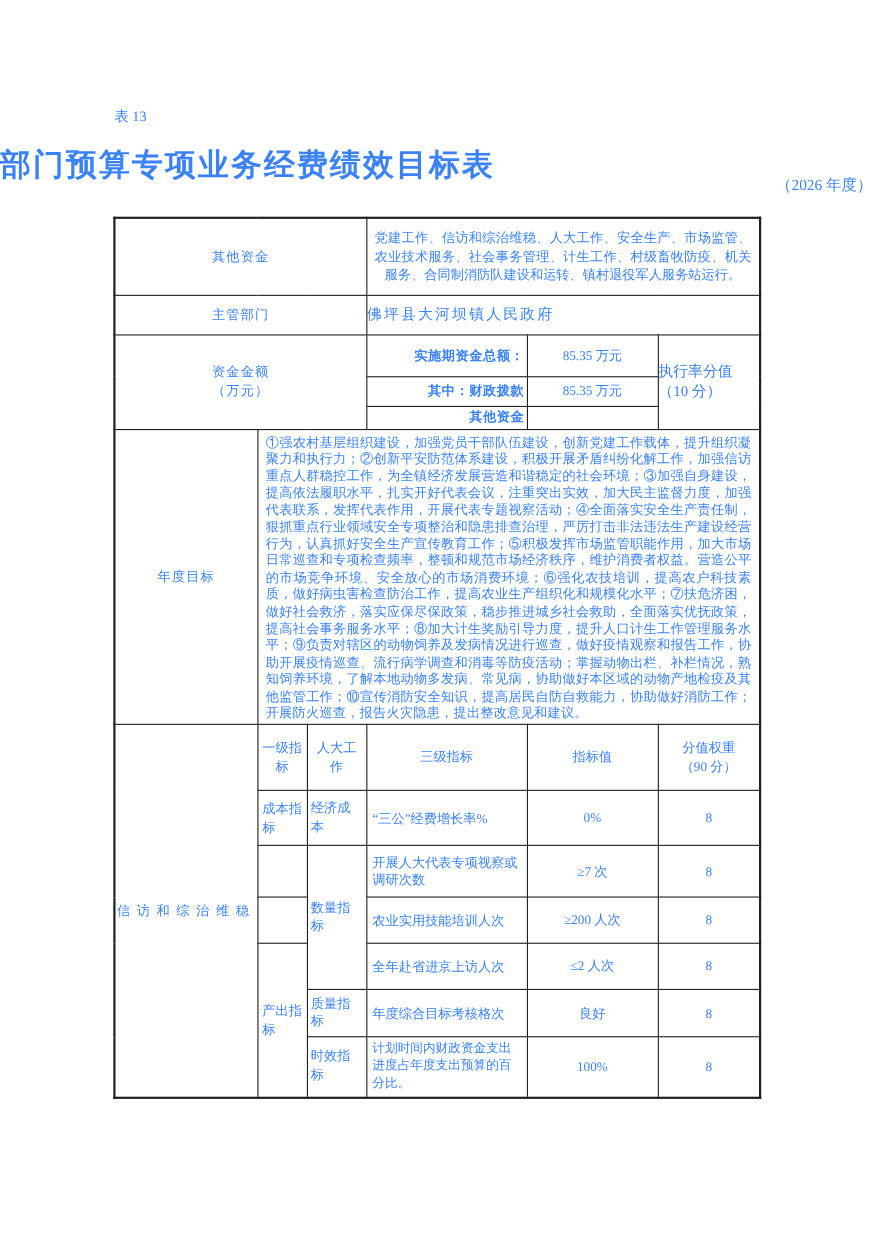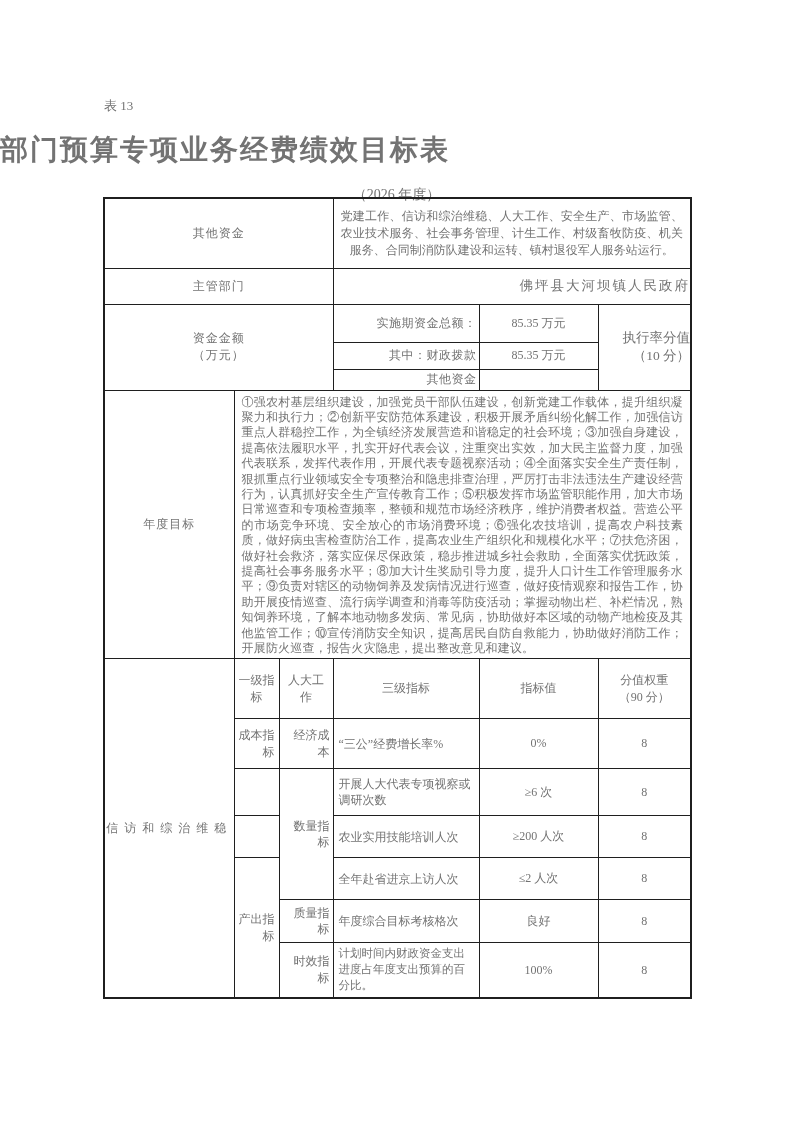--- a/index.html
+++ b/index.html
@@ -2,21 +2,21 @@
 <html><head>
 <meta charset="utf-8">
 <style>
   * { margin: 0; padding: 0; box-sizing: border-box; }
   html, body { background: #ffffff; }
   .page {
     position: relative;
     width: 793px;
     height: 1122px;
     background: #ffffff;
-    color: #737373;
+    color: #3b82f6;
     font-family: "Liberation Serif", "DejaVu Serif", serif;
     overflow: hidden;
   }
   .table-label {
     position: absolute;
     left: 104px;
     top: 97px;
     font-size: 13px;
   }
   .doc-title {
@@ -25,23 +25,23 @@
     top: 131px;
     width: 100%;
     font-family: "Liberation Sans", "DejaVu Sans", sans-serif;
     font-weight: bold;
     font-size: 28px;
     letter-spacing: 2px;
   }
   .doc-subtitle {
     position: absolute;
     left: 0;
-    top: 186px;
+    top: 160px;
     width: 100%;
-    text-align: center;
+    text-align: right;
     font-size: 14px;
   }
   table.main {
     position: absolute;
     left: 103px;
     top: 197px;
     width: 587px;
     border-collapse: collapse;
     table-layout: fixed;
     border: 2px solid #1f1f1f;
@@ -72,36 +72,37 @@
   td.wrapbody.center-last { text-align-last: center; }
   td.goal {
     text-align: justify;
     text-align-last: left;
     padding: 4px 7px 2px 7px;
     font-size: 11.5px;
     line-height: 15.4px;
     vertical-align: top;
     letter-spacing: 0.2px;
   }
-  td.center { text-align: right; }
+  td.center { text-align: left; }
   td.money-lbl {
     text-align: right;
     font-size: 13px;
     padding-right: 2px;
     letter-spacing: 0.5px;
+    font-weight: bold;
   }
   td.money-val { text-align: center; font-size: 13px; }
   td.hdr {
     text-align: center;
     font-size: 13px;
     line-height: 1.45;
     padding: 2px 3px;
   }
   td.colB { padding: 2px 4px; line-height: 1.4; font-size: 12.5px; }
-  td.colC { padding: 2px 3px; line-height: 1.4; font-size: 12.5px; }
+  td.colC { padding: 2px 3px; line-height: 1.4; font-size: 12.5px; font-family: Liberation Mono, monospace; }
   td.l3 {
     text-align: left;
     padding: 2px 5px;
     line-height: 1.38;
     font-size: 12px;
   }
   td.ival { text-align: center; font-size: 12.5px; }
   td.score { text-align: center; font-size: 13px; }
 </style>
 </head>
@@ -171,21 +172,21 @@
       <td class="colC center">经济成本</td>
       <td class="l3">“三公”经费增长率%</td>
       <td class="ival">0%</td>
       <td class="score">8</td>
     </tr>
 
     <tr style="height:47px">
       <td class="colB center"></td>
       <td rowspan="3" class="colC center">数量指标</td>
       <td class="l3">开展人大代表专项视察或调研次数</td>
-      <td class="ival">≥6 次</td>
+      <td class="ival">≥7 次</td>
       <td class="score">8</td>
     </tr>
 
     <tr style="height:42px">
       <td class="colB center"></td>
       <td class="l3">农业实用技能培训人次</td>
       <td class="ival">≥200 人次</td>
       <td class="score">8</td>
     </tr>
 

